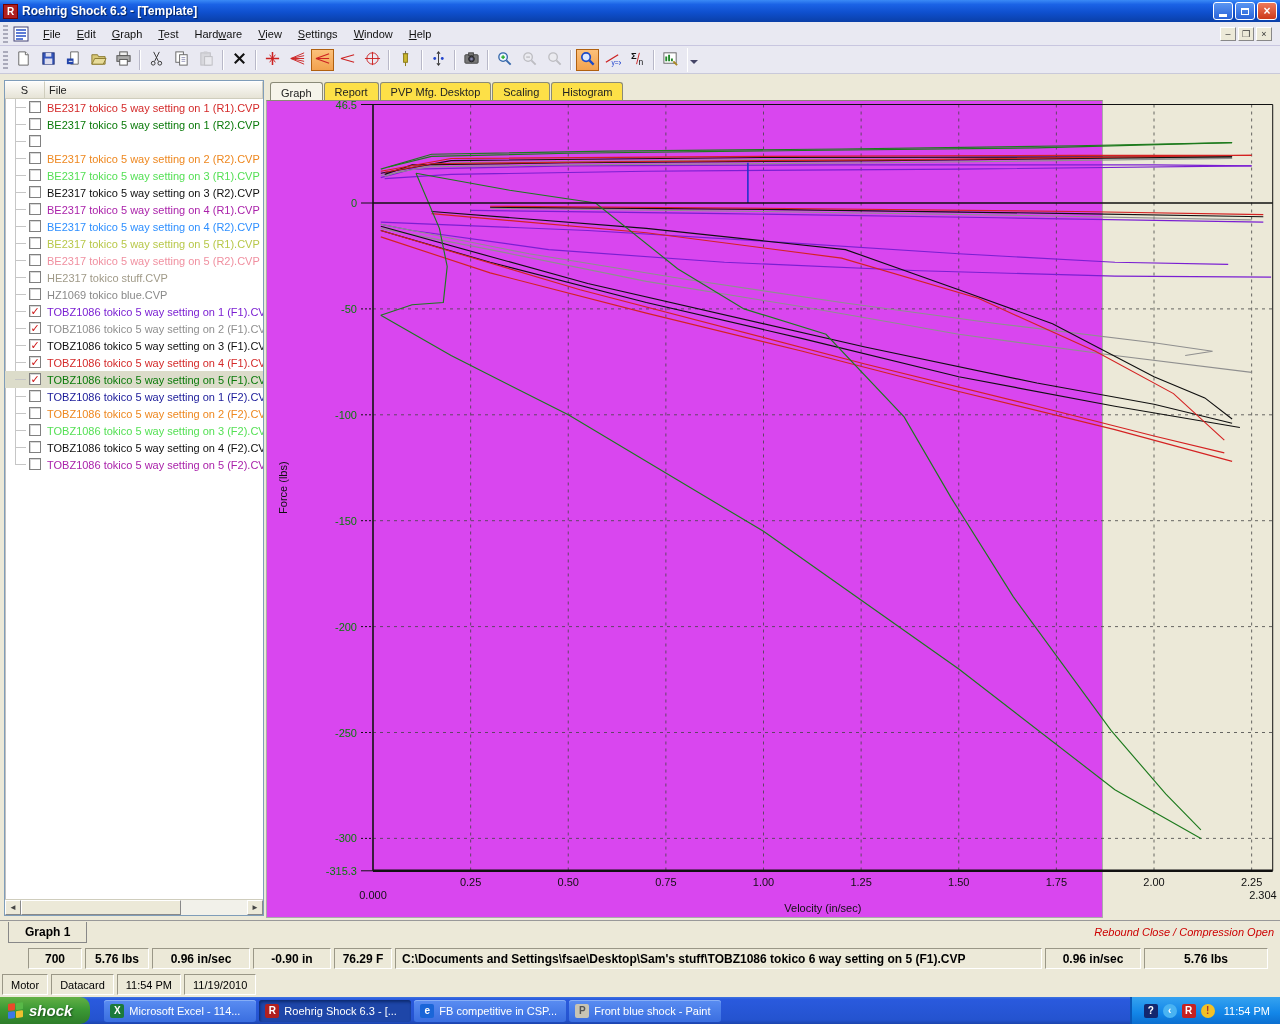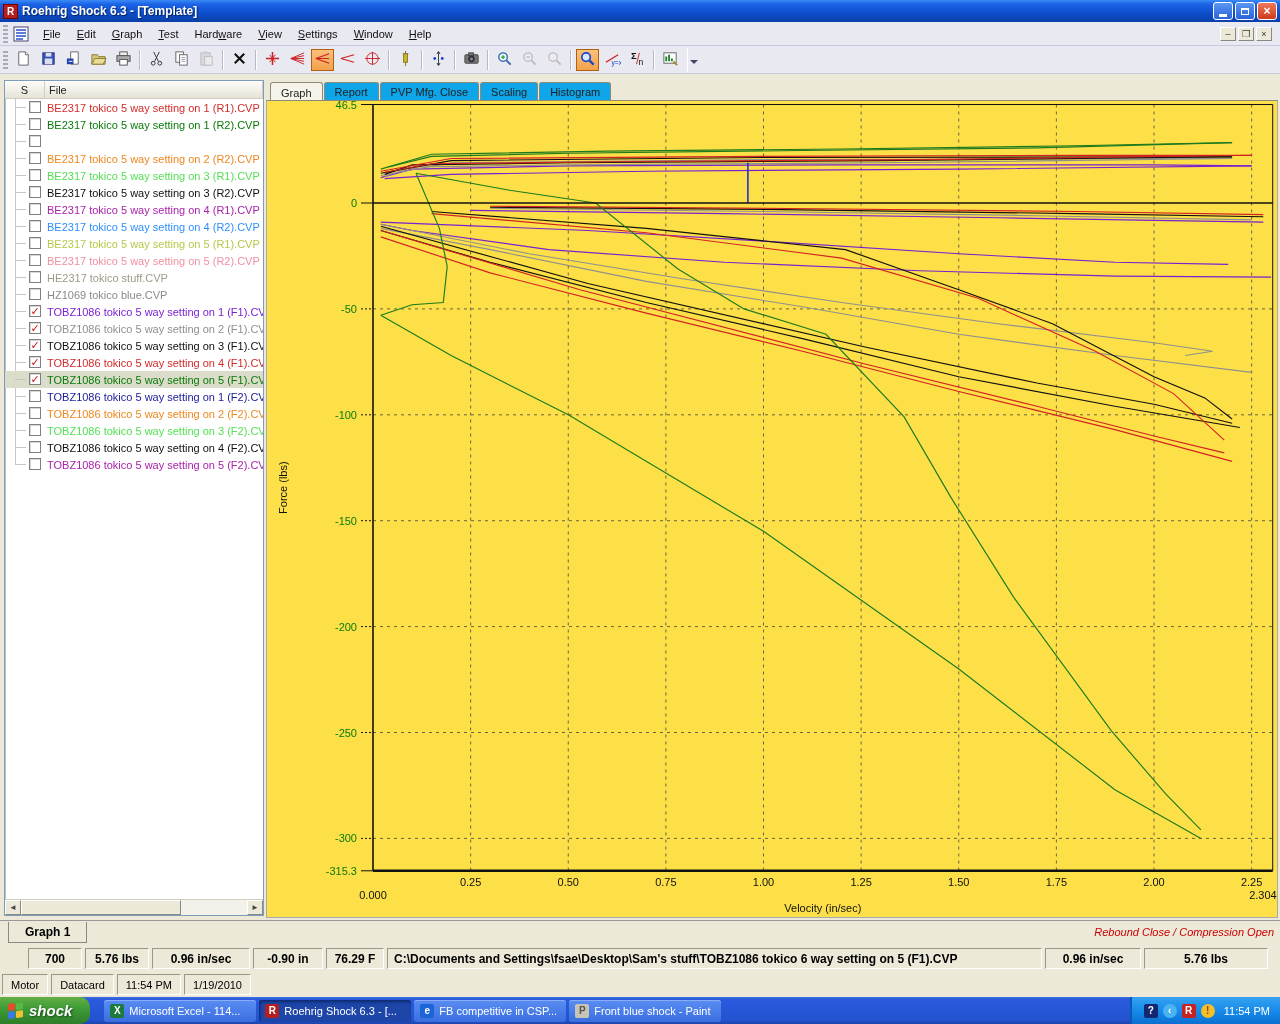--- a/index.html
+++ b/index.html
@@ -67,24 +67,24 @@
   .fp-hscroll { position:absolute; left:0; bottom:0; width:258px; height:16px; background:#f2f1ea;
     border-top:1px solid #cfcdbd; display:flex; }
   .sb-btn { width:16px; height:15px; background:#ece9d8; border:1px solid; border-color:#fff #888 #888 #fff;
     font-size:8px; line-height:13px; text-align:center; color:#444; }
   .sb-thumb { width:160px; height:15px; background:#ece9d8; border:1px solid; border-color:#fff #888 #888 #fff; }
   .sb-track { flex:1; }
 
   
   .graph-panel { position:absolute; left:266px; top:4px; width:1012px; height:842px; }
   .tabstrip { height:22px; display:flex; align-items:flex-end; padding-left:4px; }
-  .tab { padding:3px 10px 2px; margin-right:1px; background:#0ea5e9; border:1px solid #8a8a77; border-bottom:none;
+  .tab { padding:3px 10px 2px; margin-right:1px; background:#fde047; border:1px solid #8a8a77; border-bottom:none;
     border-radius:3px 3px 0 0; font-size:11px; color:#222; }
   .tab.active { background:#f6f4ea; position:relative; top:1px; padding-top:4px; font-weight:normal; }
-  .chart-area { position:relative; width:1012px; height:818px; background:#fde047; border:1px solid #aaa; border-top:1px solid #8a8a77; }
+  .chart-area { position:relative; width:837px; height:818px; background:#d946ef; border:1px solid #aaa; border-top:1px solid #8a8a77; }
 
   
   .bottom-strip { position:absolute; left:0; top:920px; width:1280px; height:26px; background:#ece9d8;
     border-top:1px solid #999; }
   .graph1-tab { position:absolute; left:8px; top:1px; padding:3px 16px; background:#ece9d8;
     border:1px solid #888; border-top:none; border-radius:0 0 0 0; font-weight:bold; font-size:12px; }
   .annotation { position:absolute; right:6px; top:5px; color:#cc0000; font-style:italic; font-size:11px; }
 
   
   .status1 { position:absolute; left:8px; top:946px; width:1280px; height:25px; background:#ece9d8; display:flex; gap:3px; padding:2px 20px; }
@@ -453,21 +453,21 @@
       <div class="sb-thumb"></div>
       <div class="sb-track"></div>
       <div class="sb-btn">►</div>
     </div>
   </div>
 
   <div class="graph-panel">
     <div class="tabstrip" id="tabstrip">
         <div class="tab active">Graph</div>
         <div class="tab">Report</div>
-        <div class="tab">PVP Mfg. Close</div>
+        <div class="tab">PVP Mfg. Desktop</div>
         <div class="tab">Scaling</div>
         <div class="tab">Histogram</div>
       </div>
     <div class="chart-area">
       <svg id="chart-svg" width="1010" height="816">
           <line x1="203.625" y1="3.5130000000000052" x2="203.625" y2="769.8054" stroke="#444" stroke-width="0.8" stroke-dasharray="3,4"></line>
           <line x1="301.25" y1="3.5130000000000052" x2="301.25" y2="769.8054" stroke="#444" stroke-width="0.8" stroke-dasharray="3,4"></line>
           <line x1="398.875" y1="3.5130000000000052" x2="398.875" y2="769.8054" stroke="#444" stroke-width="0.8" stroke-dasharray="3,4"></line>
           <line x1="496.5" y1="3.5130000000000052" x2="496.5" y2="769.8054" stroke="#444" stroke-width="0.8" stroke-dasharray="3,4"></line>
           <line x1="594.125" y1="3.5130000000000052" x2="594.125" y2="769.8054" stroke="#444" stroke-width="0.8" stroke-dasharray="3,4"></line>
@@ -552,33 +552,33 @@
 
 <div class="bottom-strip">
   <div class="graph1-tab">Graph 1</div>
   <div class="annotation">Rebound Close / Compression Open</div>
 </div>
 
 <div class="status1" id="status1">
     <div class="scell" style="width: 54px;">700</div>
     <div class="scell" style="width: 64px;">5.76 lbs</div>
     <div class="scell" style="width: 98px;">0.96 in/sec</div>
-    <div class="scell" style="width: 70px;">-0.90 in</div>
+    <div class="scell" style="width: 78px;">-0.90 in</div>
     <div class="scell" style="width: 58px;">76.29 F</div>
     <div class="scell path">C:\Documents and Settings\fsae\Desktop\Sam's stuff\TOBZ1086 tokico 6 way setting on 5 (F1).CVP</div>
     <div class="scell" style="width: 96px;">0.96 in/sec</div>
     <div class="scell" style="width: 124px;">5.76 lbs</div>
   </div>
 
 <div class="status2">
   <div id="status2-cells" style="display:flex;gap:3px;">
       <div class="scell2">Motor</div>
       <div class="scell2">Datacard</div>
       <div class="scell2">11:54 PM</div>
-      <div class="scell2">1/19/2010</div>
+      <div class="scell2">11/19/2010</div>
     </div>
 </div>
 
 <div class="taskbar">
   <div class="start-btn">
     <div class="winflag">
       <div style="background:#e84a2a"></div>
         <div style="background:#58b848"></div>
       <div style="background:#3a78e8"></div>
         <div style="background:#f0c030"></div>

